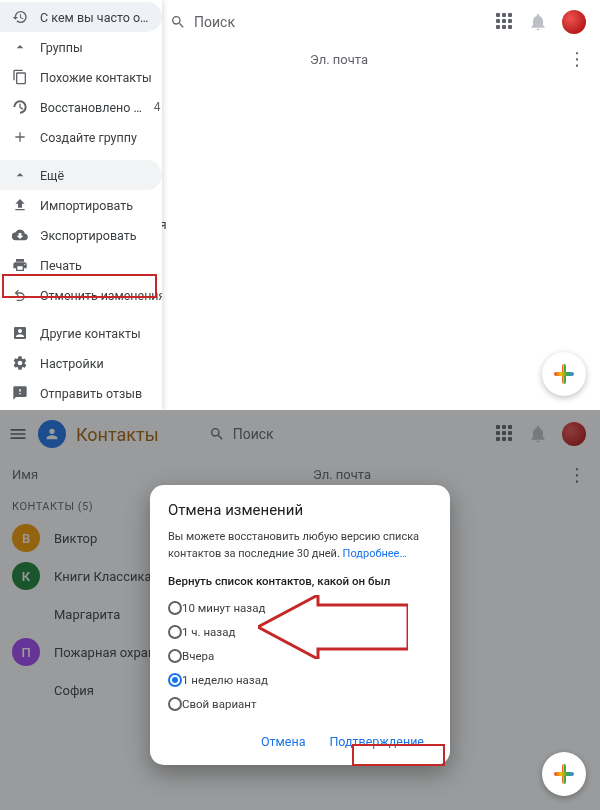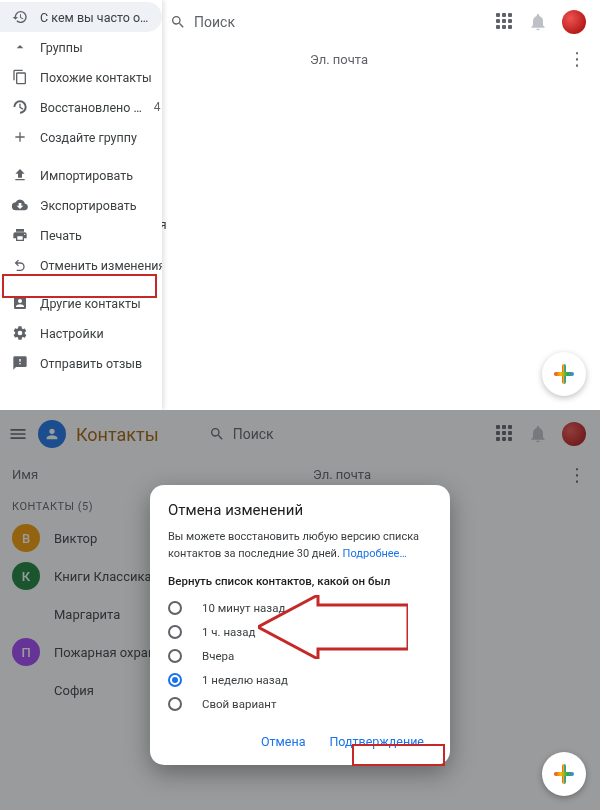--- a/index.html
+++ b/index.html
@@ -38,21 +38,21 @@
   .pb-cols .c2 { margin-left: 275px; }
   .pb-sectionhdr { padding: 10px 12px 6px; font-size: 11px; letter-spacing: .5px; color: #5f6368; text-transform: uppercase; }
   .contact-row { display: flex; align-items: center; gap: 14px; height: 38px; padding: 0 12px; font-size: 13px; color: #3c4043; }
   .cavatar { width: 28px; height: 28px; border-radius: 50%; display: flex; align-items: center; justify-content: center; color: #fff; font-size: 13px; font-weight: 500; }
   .dim-overlay { position: absolute; inset: 0; background: rgba(32,33,36,.45); }
   .dialog { position: absolute; left: 150px; top: 75px; width: 300px; background: #fff; border-radius: 14px; box-shadow: 0 8px 24px rgba(0,0,0,.35); padding: 16px 18px 10px; }
   .dlg-title { font-size: 15px; color: #202124; margin-bottom: 10px; }
   .dlg-sub { font-size: 11px; color: #3c4043; line-height: 1.5; margin-bottom: 12px; }
   .dlg-sub a { color: #1a73e8; text-decoration: none; }
   .dlg-label { font-size: 11.5px; font-weight: 500; color: #202124; margin-bottom: 8px; }
-  .radio-row { display: flex; align-items: center; gap: 20px; height: 24px; font-size: 11.5px; color: #3c4043; cursor: pointer; }
+  .radio-row { display: flex; align-items: center; gap: 0; height: 24px; font-size: 11.5px; color: #3c4043; cursor: pointer; }
   .radio { width: 14px; height: 14px; border: 2px solid #5f6368; border-radius: 50%; position: relative; flex-shrink: 0; }
   .radio.checked { border-color: #1a73e8; }
   .radio.checked::after { content: ""; position: absolute; inset: 2px; background: #1a73e8; border-radius: 50%; }
   .dlg-actions { display: flex; justify-content: flex-end; gap: 8px; margin-top: 12px; }
   .dlg-btn { font-size: 12.5px; color: #1a73e8; font-weight: 400; padding: 6px 8px; cursor: pointer; }
   .hl-confirm { position: absolute; border: 2px solid #c62828; left: 352px; top: 334px; width: 93px; height: 22px; pointer-events: none; }
 
   
   .arrow-annot { position: absolute; left: 258px; top: 185px; width: 150px; height: 64px; pointer-events: none; }
 
@@ -135,20 +135,28 @@
       </div>
       <div class="sb-item">
         <span class="sb-icon">
           <svg viewBox="0 0 24 24" fill="currentColor">
             <path d="M19 13h-6v6h-2v-6H5v-2h6V5h2v6h6v2z"></path>
           </svg>
         </span>
         <span>Создайте группу</span>
       </div>
       <div style="height: 8px;"></div>
+      <div class="sb-item expand">
+        <span class="sb-icon">
+          <svg viewBox="0 0 24 24" fill="currentColor">
+            <path d="M7 14l5-5 5 5z"></path>
+          </svg>
+        </span>
+        <span>Ещё</span>
+      </div>
       <div class="sb-item">
         <span class="sb-icon">
           <svg viewBox="0 0 24 24" fill="currentColor">
             <path d="M9 16h6v-6h4l-7-7-7 7h4v6zm-4 2h14v2H5v-2z"></path>
           </svg>
         </span>
         <span>Импортировать</span>
       </div>
       <div class="sb-item">
         <span class="sb-icon">

